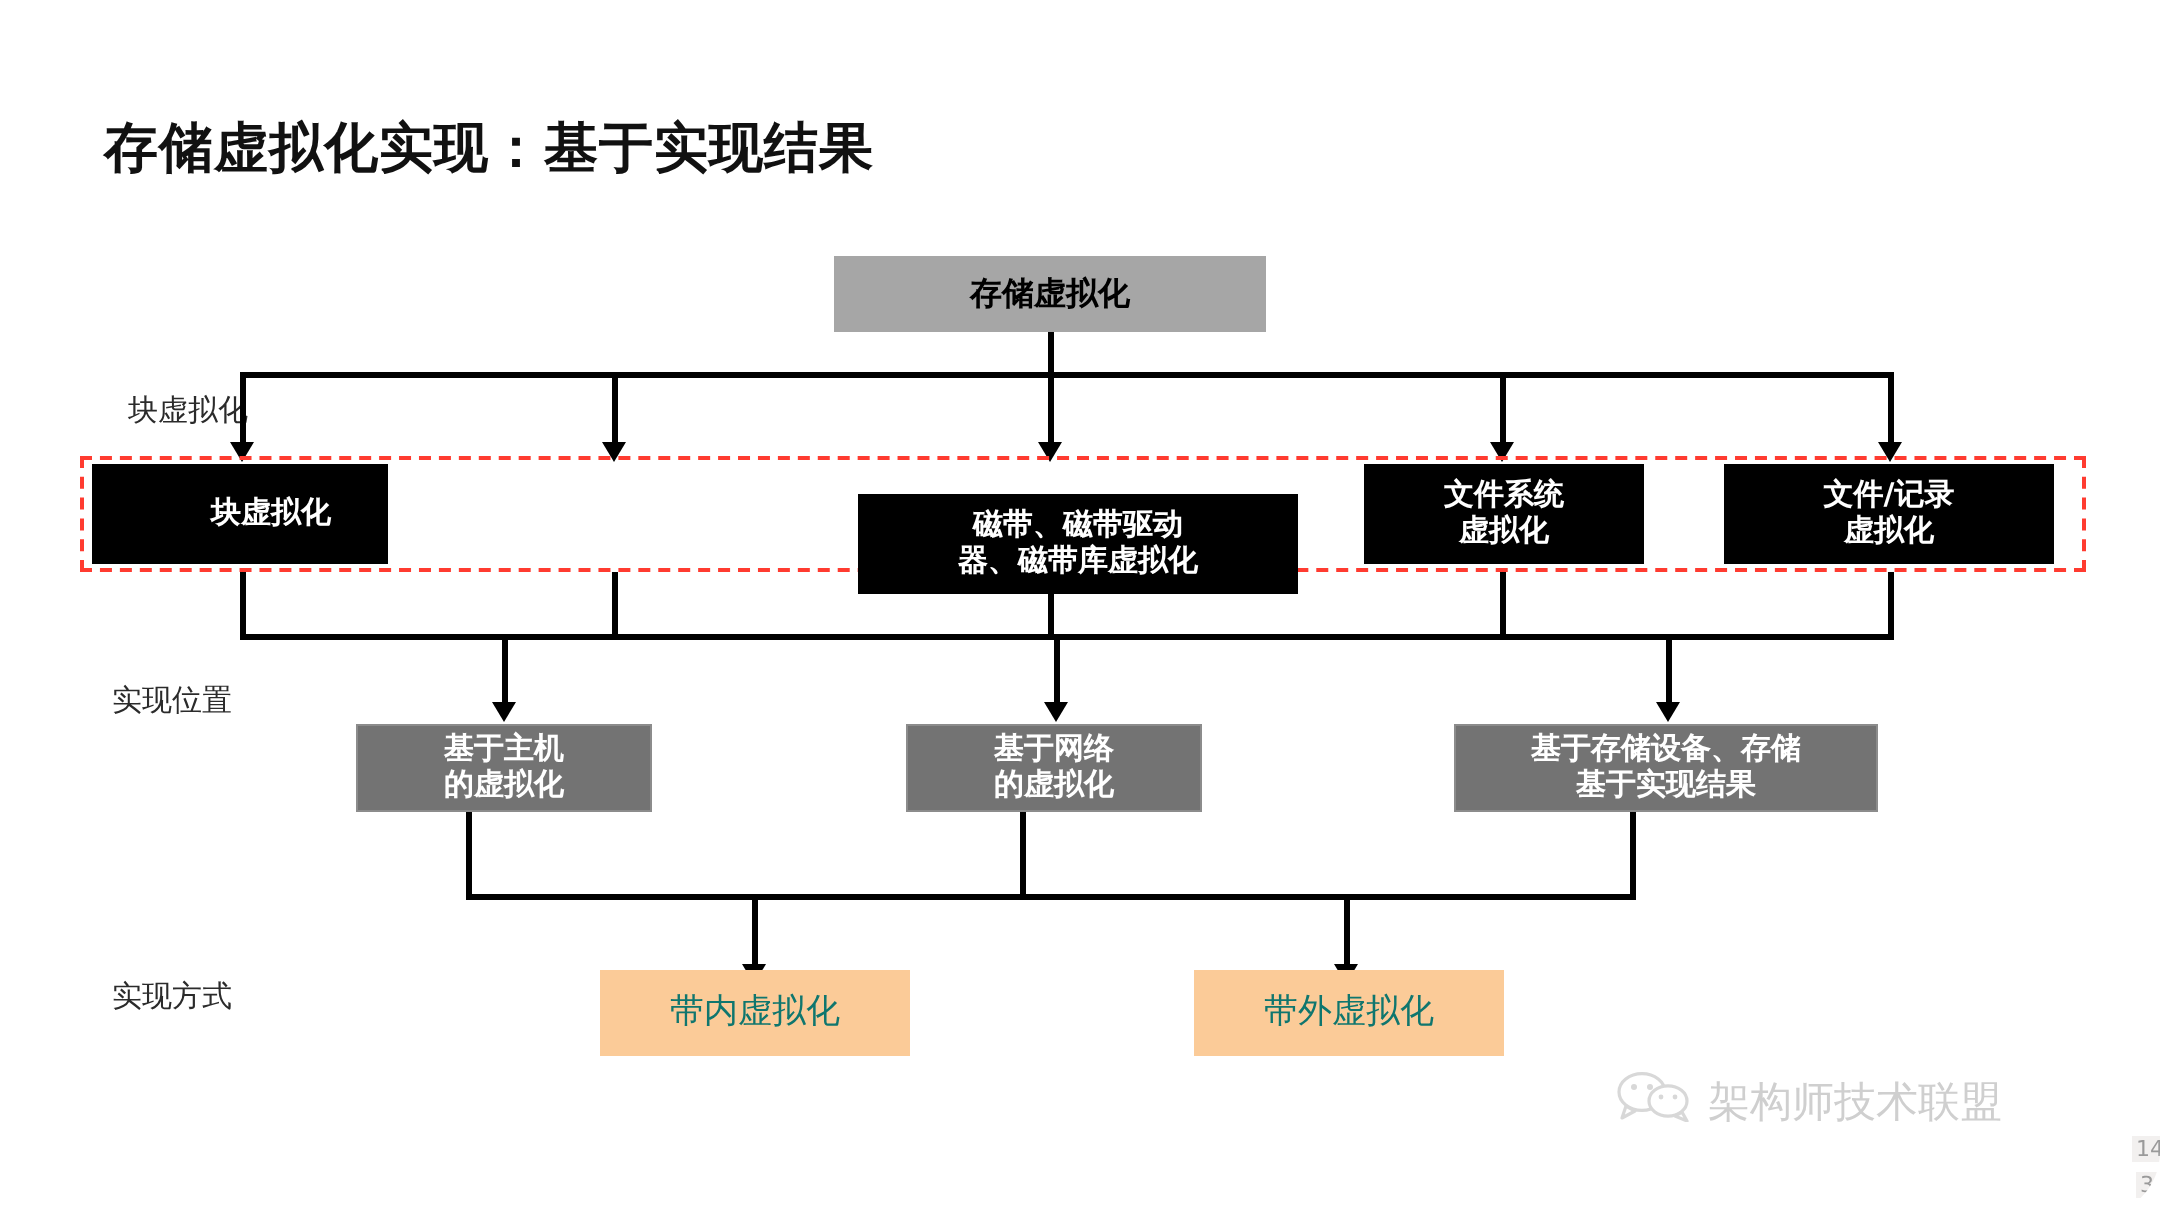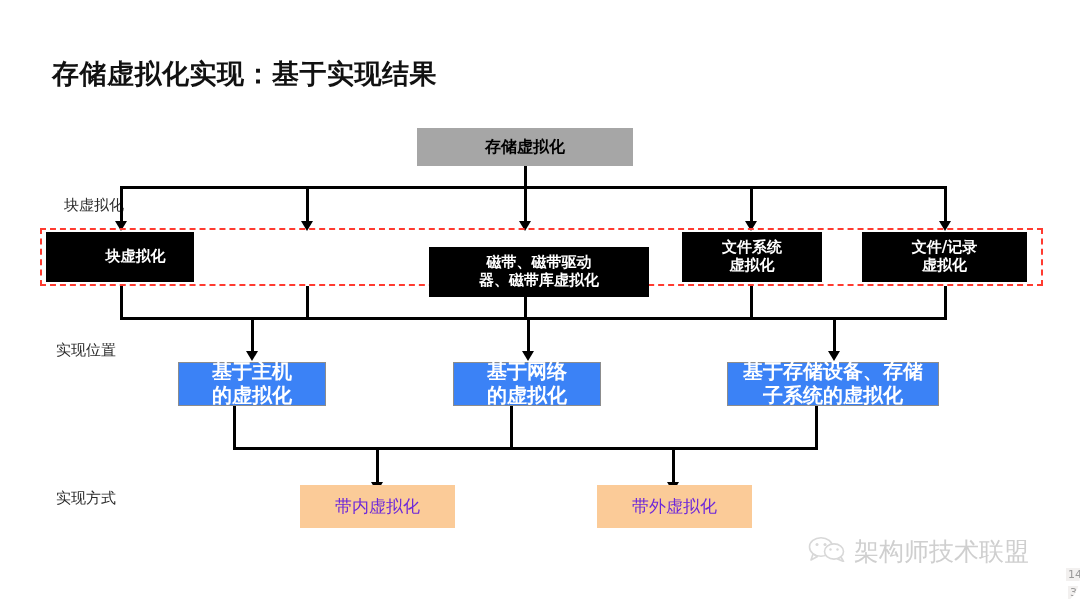--- a/index.html
+++ b/index.html
@@ -56,29 +56,29 @@
     font-weight: bold;
     font-size: 16px;
   }
   .box-black {
     background: #000000;
     color: #ffffff;
     font-weight: bold;
     font-size: 15px;
   }
   .box-gray {
-    background: #3b82f6;
+    background: #737373;
     color: #ffffff;
     font-weight: bold;
-    font-size: 20px;
+    font-size: 15px;
     border: 1px solid #8c8c8c;
   }
   .box-orange {
     background: #fbcb98;
-    color: #6d28d9;
+    color: #0f766e;
     font-weight: normal;
     font-size: 17px;
   }
 
   
   .vline {
     position: absolute;
     width: 3px;
     background: #000000;
   }
@@ -104,21 +104,21 @@
     pointer-events: none;
   }
 
   
   #watermark {
     position: absolute;
     display: flex;
     align-items: center;
     gap: 8px;
     color: #cfcfcf;
-    font-size: 25px;
+    font-size: 21px;
     white-space: nowrap;
   }
   #wechat-icon { display: block; }
 
   .pagenum {
     position: absolute;
     font-size: 11px;
     color: #9a9a9a;
     background: #f2f0ef;
     padding: 0 2px;
@@ -202,21 +202,21 @@
 的虚拟化</span>
   </div>
 
   <div class="box box-gray" style="left:453px; top:362px; width:148px; height:44px;">
     <span style="white-space:pre-line;">基于网络
 的虚拟化</span>
   </div>
 
   <div class="box box-gray" style="left:727px; top:362px; width:212px; height:44px;">
     <span style="white-space:pre-line;">基于存储设备、存储
-子系统的虚拟化</span>
+基于实现结果</span>
   </div>
 
   <div class="vline" style="left:233px; top:406px; height:44px;"></div>
   <div class="vline" style="left:510px; top:406px; height:44px;"></div>
   <div class="vline" style="left:815px; top:406px; height:44px;"></div>
 
   <div class="hline" style="left:233px; top:447px; width:585px;"></div>
 
   <div class="vline" style="left:376px; top:447px; height:38px;"></div>
   <div class="arrow-down" style="left:371px; top:482px;"></div>

